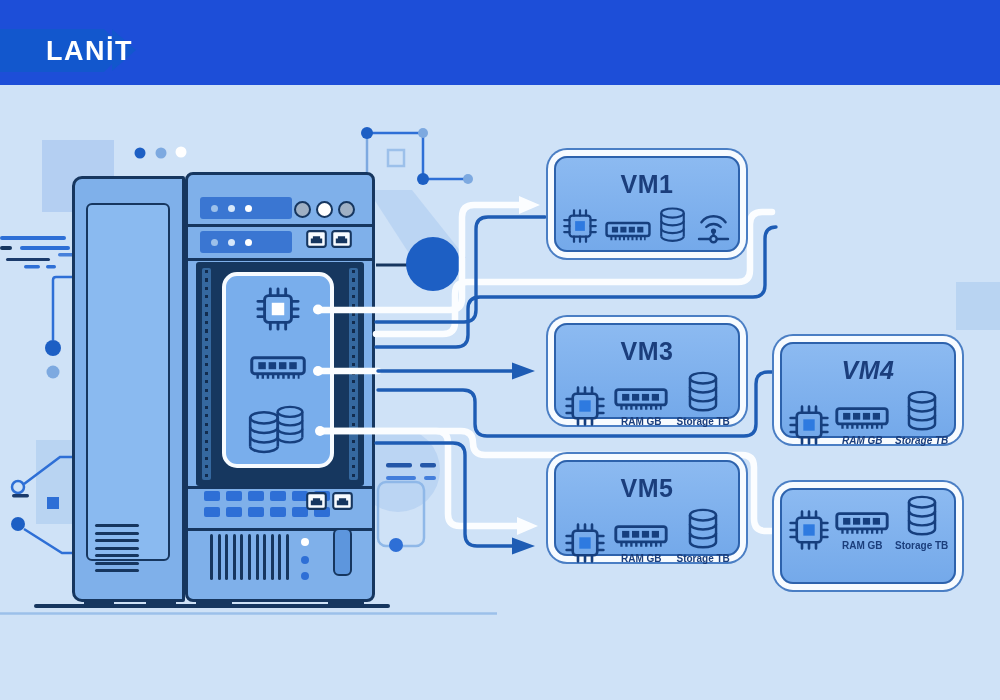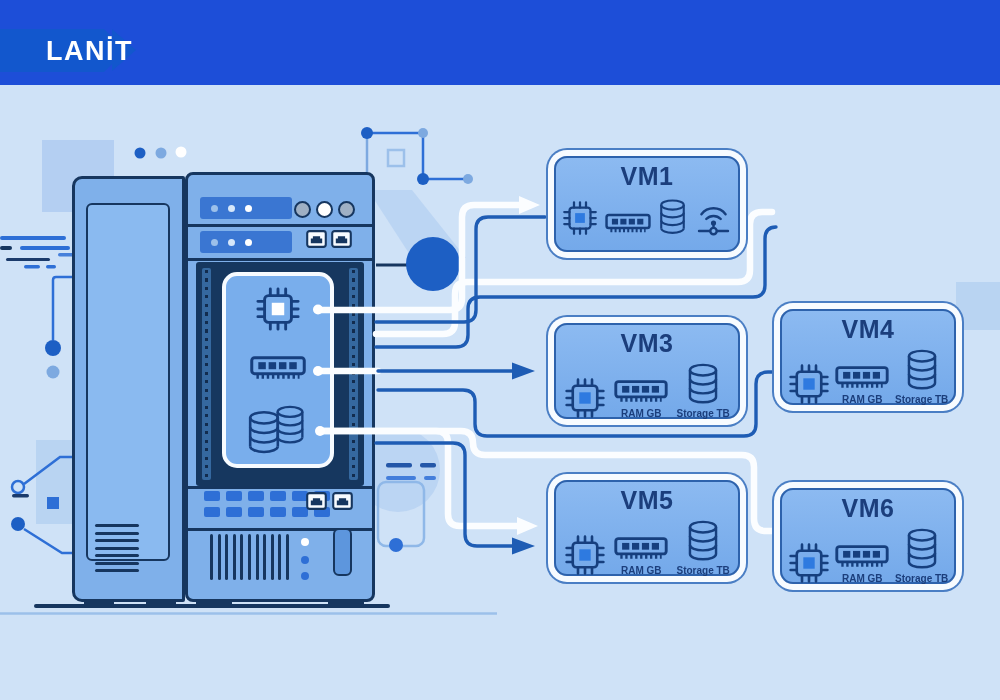--- a/index.html
+++ b/index.html
@@ -48,21 +48,21 @@
   .vents-bot{position:absolute;left:210px;top:534px;display:flex;gap:4.6px;z-index:2;}
   .vents-bot span{width:3px;height:46px;background:#16365f;border-radius:2px;}
   .dot3{position:absolute;width:8px;height:8px;border-radius:50%;z-index:2;}
   .slot{position:absolute;left:333px;top:528px;width:15px;height:44px;background:#5d96dd;
         border:2.5px solid #16365f;border-radius:6px;z-index:2;}
   .foot{position:absolute;top:599px;height:9px;background:#16365f;border-radius:2px;z-index:2;}
   
   .vm{position:absolute;z-index:4;height:96px;background:linear-gradient(#8cbaf1,#74a9ea);
       border:2.5px solid #2d62ac;border-radius:13px;box-sizing:border-box;
       box-shadow:0 0 0 6px #f7fbff,0 0 0 8px #4a7ec4;}
-  .vm-title{text-align:center;margin-top:4px;font-size:25px;font-weight:bold;color:#1b3e7c;
+  .vm-title{text-align:center;margin-top:12px;font-size:25px;font-weight:bold;color:#1b3e7c;
             letter-spacing:.5px;}
   .vm-icons{display:flex;justify-content:space-evenly;align-items:flex-end;margin-top:4px;}
   .icol{display:flex;flex-direction:column;align-items:center;gap:2px;}
   .cap{font-size:10px;font-weight:bold;color:#1b3e7c;white-space:nowrap;}
   .vm-net .icol{padding-top:3px;}
   .vm-net .i-chip{width:36px;height:36px;} .vm-net .i-ram{width:46px;height:25px;margin-top:5px;}
   .vm-net .i-db{width:31px;height:38px;}  .vm-net .i-net{width:37px;height:34px;margin-top:2px;}
   .vm-metrics .i-chip{width:42px;height:42px;} .vm-metrics .i-ram{width:54px;height:29px;margin-top:7px;}
   .vm-metrics .i-db{width:36px;height:44px;}
   .vm-metrics .i-chip-col{padding-top:1px;}
@@ -339,21 +339,21 @@
         </div>
         <div class="icol">
           <svg class="i-db">
             <use href="#sym-db"></use>
           </svg>
           <div class="cap">Storage TB</div>
         </div>
 
       </div>
     </div>
-    <div class="vm vm-metrics" style="left: 780px; top: 309px; width: 176px;">
+    <div class="vm vm-metrics" style="left: 780px; top: 342px; width: 176px; font-style: italic;">
       <div class="vm-title">VM4</div>
       <div class="vm-icons">
         <div class="icol i-chip-col">
           <svg class="i-chip">
             <use href="#sym-chip"></use>
           </svg>
         </div>
         <div class="icol">
           <svg class="i-ram">
             <use href="#sym-ram"></use>
@@ -362,21 +362,21 @@
         </div>
         <div class="icol">
           <svg class="i-db">
             <use href="#sym-db"></use>
           </svg>
           <div class="cap">Storage TB</div>
         </div>
 
       </div>
     </div>
-    <div class="vm vm-metrics" style="left: 554px; top: 480px; width: 186px;">
+    <div class="vm vm-metrics" style="left: 554px; top: 460px; width: 186px;">
       <div class="vm-title">VM5</div>
       <div class="vm-icons">
         <div class="icol i-chip-col">
           <svg class="i-chip">
             <use href="#sym-chip"></use>
           </svg>
         </div>
         <div class="icol">
           <svg class="i-ram">
             <use href="#sym-ram"></use>
@@ -386,21 +386,20 @@
         <div class="icol">
           <svg class="i-db">
             <use href="#sym-db"></use>
           </svg>
           <div class="cap">Storage TB</div>
         </div>
 
       </div>
     </div>
     <div class="vm vm-metrics" style="left: 780px; top: 488px; width: 176px;">
-      <div class="vm-title">VM6</div>
       <div class="vm-icons">
         <div class="icol i-chip-col">
           <svg class="i-chip">
             <use href="#sym-chip"></use>
           </svg>
         </div>
         <div class="icol">
           <svg class="i-ram">
             <use href="#sym-ram"></use>
           </svg>

